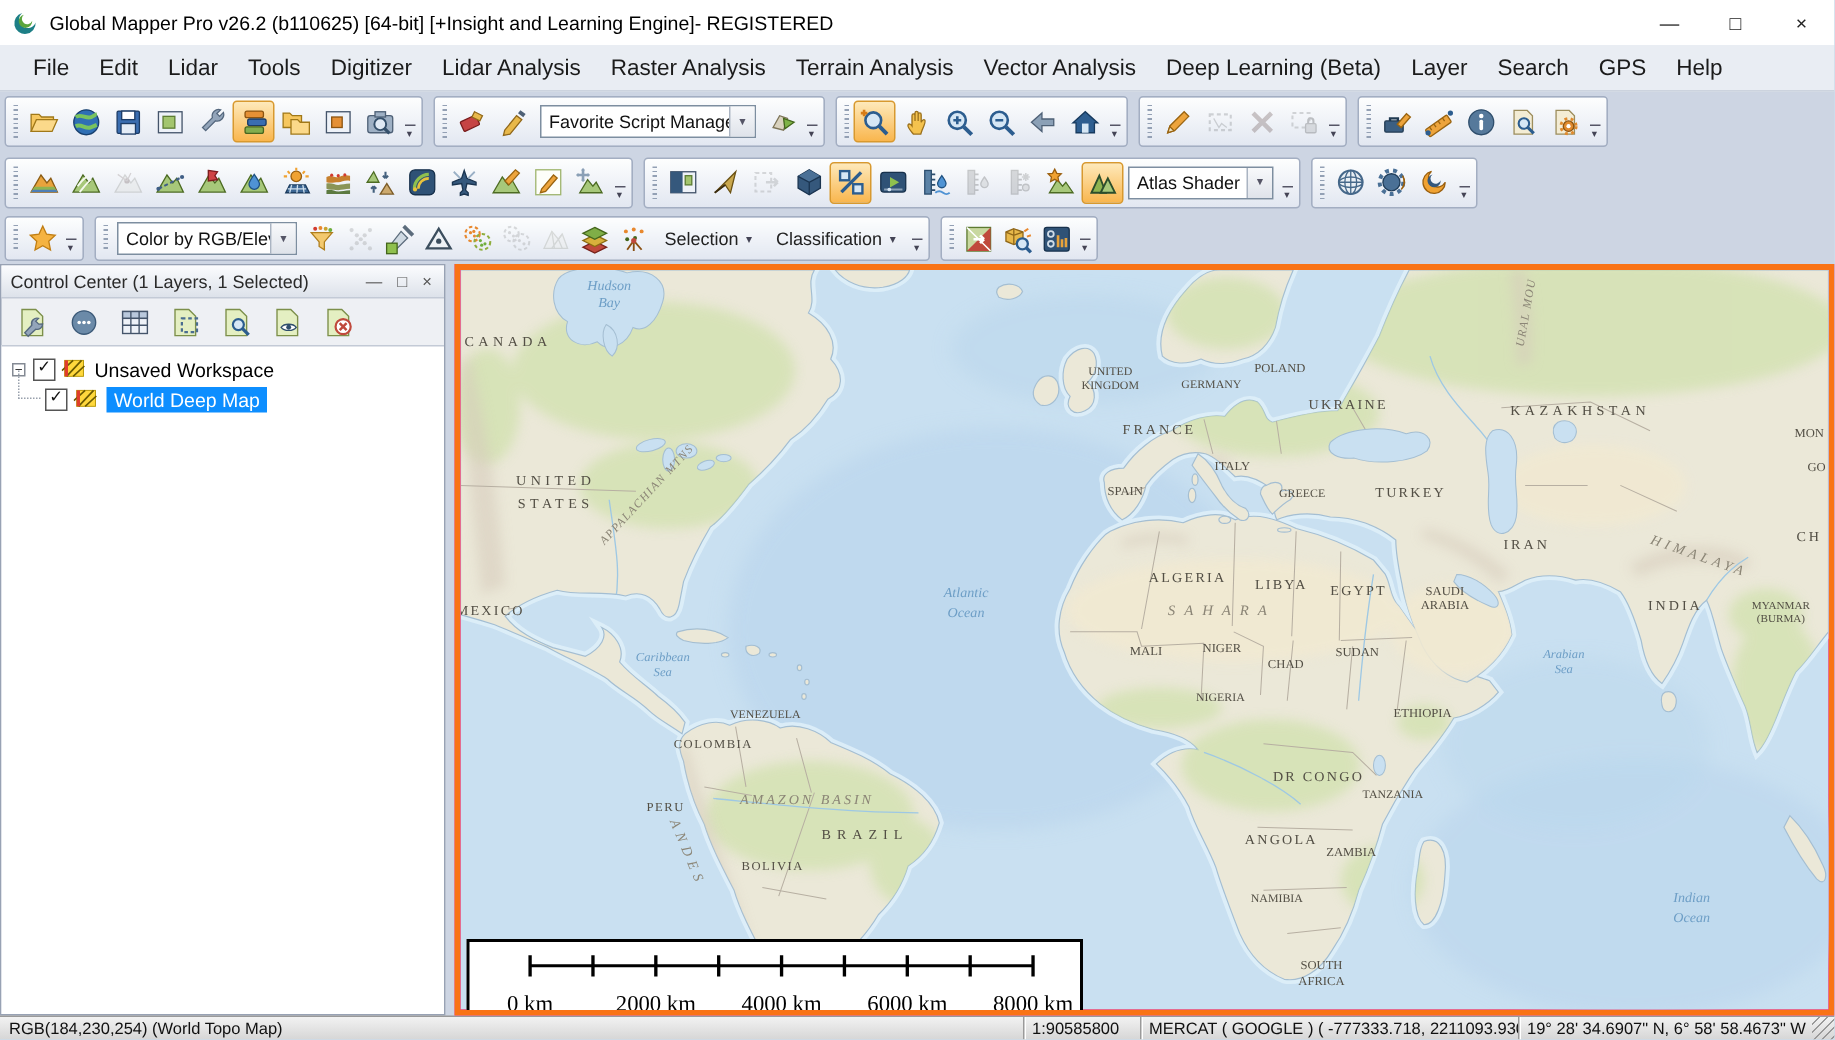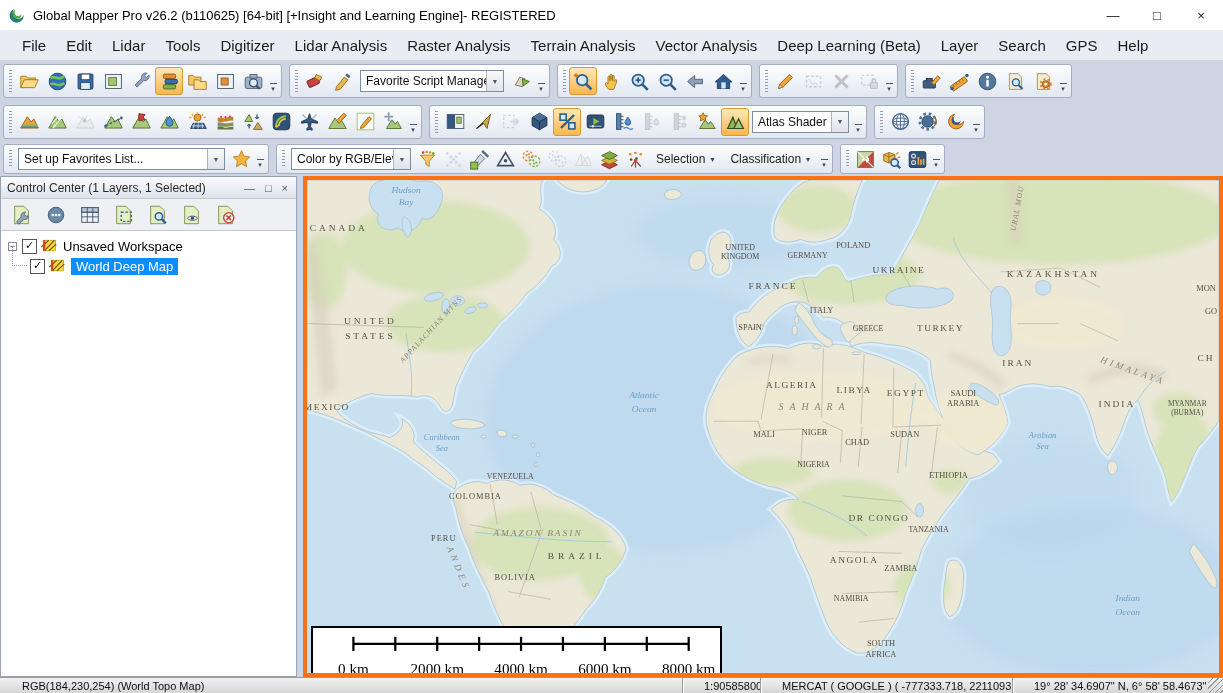--- a/index.html
+++ b/index.html
@@ -55,21 +55,21 @@
   .map{flex:1;position:relative;border:4px solid #f97316;overflow:hidden;background:#d946ef;box-sizing:border-box;}
   .map svg.world{position:absolute;left:0;top:0;width:100%;height:100%;}
   text.country{font-family:"Liberation Serif","DejaVu Serif",serif;fill:#534f45;}
   text.sea{font-family:"Liberation Serif","DejaVu Serif",serif;font-style:italic;fill:#6d9ec6;}
   text.region{font-family:"Liberation Serif","DejaVu Serif",serif;font-style:italic;fill:#8b8576;}
   .scalebar{position:absolute;left:4px;top:446px;width:407px;height:58px;background:#fff;border:2px solid #000;}
   .scalebar svg{width:100%;height:100%;}
   .scalebar text{font-family:"Liberation Serif","DejaVu Serif",serif;font-size:15px;fill:#000;}
   
   .statusbar{height:15px;background:linear-gradient(#f2f2f2,#d6d6d6);border-top:1px solid #9a9a9a;display:flex;align-items:center;font-size:11px;color:#101010;flex:0 0 auto;}
-  .sb-sec{padding:0 22px;height:100%;display:flex;align-items:center;white-space:nowrap;overflow:hidden;box-sizing:border-box;}
+  .sb-sec{padding:0 6px;height:100%;display:flex;align-items:center;white-space:nowrap;overflow:hidden;box-sizing:border-box;}
   .sb-sec + .sb-sec{box-shadow:inset 1px 0 0 #9a9a9a, inset 2px 0 0 #ffffff;}
   .sb-grip{width:15px;height:100%;background-image:repeating-linear-gradient(135deg,transparent 0 3px,#999 3px 4px);flex:0 0 auto;}
 </style>
 </head>
 <body>
 
 <div class="app">
 
   <div class="titlebar">
     <svg class="logo" viewBox="0 0 24 24">
@@ -511,24 +511,20 @@
             <path d="M20 12A8.5 8.5 0 1 1 9.5 3.7 6.8 6.8 0 1 0 20 12z" fill="#f0a232" stroke="#9a5f0e"></path>
             <path d="M16.5 10.5A5 5 0 1 1 10.3 6 4 4 0 1 0 16.5 10.5z" fill="#35587c"></path>
           </svg>
         </div>
         <span class="ovf"><i></i>▾</span>
       </div>
     </div>
   <div class="tb-row" id="tbrow3">
       <div class="tb-group">
         <span class="grip"></span>
-        <div class="combo" style="width: 205px;">
-          <span class="ctext">Set up Favorites List...</span>
-          <span class="carr">▼</span>
-        </div>
         <div class="tb-btn">
           <svg viewBox="0 0 24 24">
             <path d="M12 2l2.9 6.2 6.6.8-4.9 4.6 1.3 6.6-5.9-3.3-5.9 3.3 1.3-6.6L2.5 9l6.6-.8z" fill="#f5b342" stroke="#c07e14"></path>
           </svg>
         </div>
         <span class="ovf"><i></i>▾</span>
       </div>
       <div class="tb-group">
         <span class="grip"></span>
         <div class="combo" style="width: 118px;">

